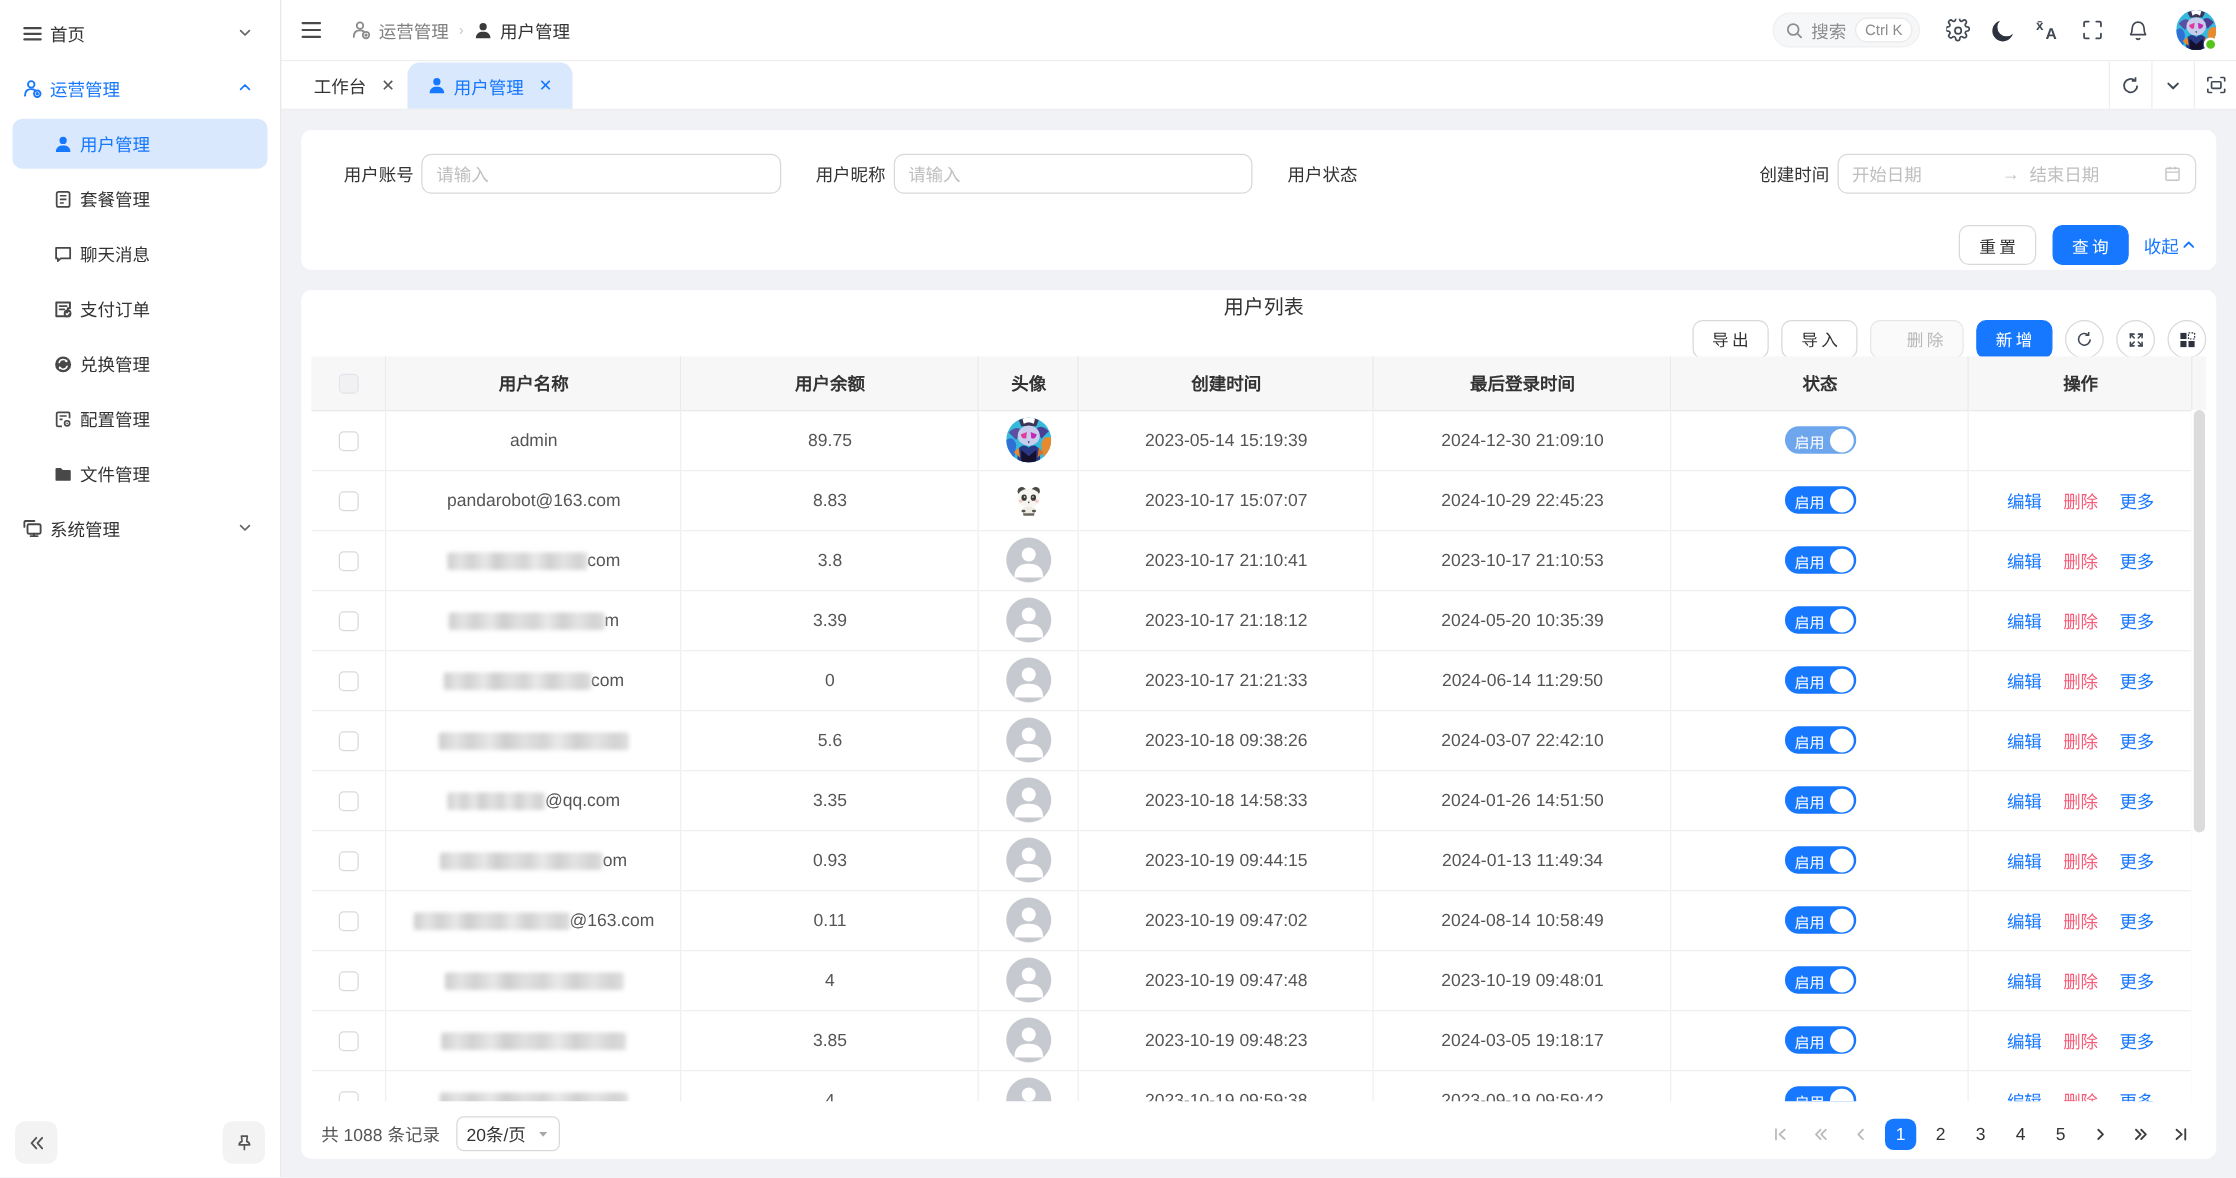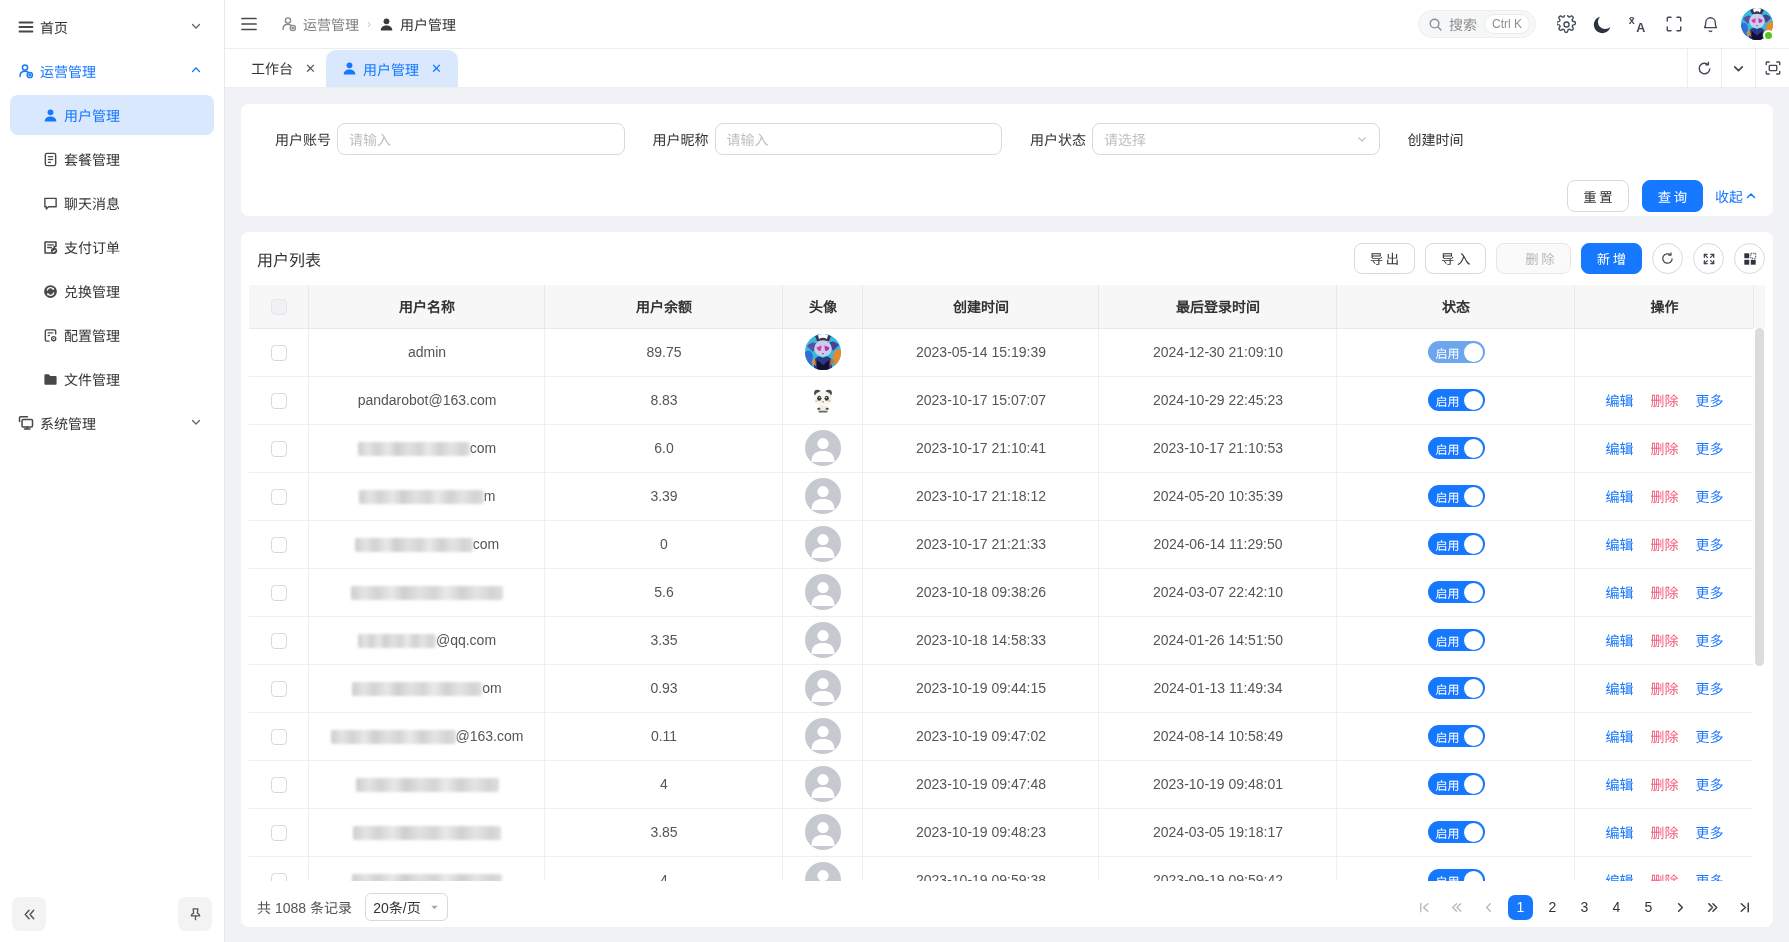--- a/index.html
+++ b/index.html
@@ -56,21 +56,21 @@
 .flabel { width:74px; text-align:right; margin-right:6px; flex:none; color:#333; }
 .finput { flex:1; height:32px; border:1px solid #d9d9d9; border-radius:8px; display:flex; align-items:center; padding:0 11px; color:#bfbfbf; background:#fff; }
 .fitem.last { margin-right:0; }
 .frow2 { display:flex; justify-content:flex-end; align-items:center; margin-top:25px; padding-right:0; }
 .btn { height:32px; border-radius:8px; border:1px solid #d9d9d9; background:#fff; display:inline-flex; align-items:center; justify-content:center; padding:0 15px; color:#333; }
 .btn.primary { background:#1677ff; border-color:#1677ff; color:#fff; }
 .btn.disabled { color:#b8b8b8; border-color:#e7e7e7; background:#fafafa;padding-left:28px; }
 .collapse { color:#1677ff; margin-left:12px; display:flex; align-items:center; }
 
 .tcard { height:695px; position:relative; }
-.ttop { height:53px; display:flex; align-items:center; padding:0 8px 0 16px; }
+.ttop { height:53px; display:flex; align-items:center; padding:0 8px 0 16px;flex-direction:column; }
 .ttitle { font-size:16px; color:#333; }
 .tbtns { margin-left:auto; display:flex; align-items:center; }
 .tbtns .btn { margin-left:10px; height:31px; }
 .cbtn { width:31px; height:31px; border-radius:50%; border:1px solid #d9d9d9; display:flex; align-items:center; justify-content:center; margin-left:10px; color:#404854; background:#fff; }
 .twrap { margin:0 8px; position:relative; height:596px; overflow:hidden; }
 table.grid { border-collapse:collapse; table-layout:fixed; width:1517px; }
 table.grid th, table.grid td { border-bottom:1px solid #efefef; text-align:center; font-weight:normal; padding:0; }
 table.grid th { background:#f7f7f8; height:43px; font-weight:bold; color:#333; border-bottom:1px solid #e9e9e9; position:relative; }
 table.grid td { height:48px; color:#555; }
 th.c-cb, td.c-cb { width:60px; }
@@ -358,26 +358,34 @@
         <div class="fitem">
               <span class="flabel">用户账号</span>
               <span class="finput">请输入</span>
             </div>
         <div class="fitem">
               <span class="flabel">用户昵称</span>
               <span class="finput">请输入</span>
             </div>
         <div class="fitem">
               <span class="flabel">用户状态</span>
-              <span class="finput">请选择<svg style="margin-left:auto" viewBox="0 0 12 12" width="12" height="12">
-                  <path d="M2.5 4.5 L6 8 L9.5 4.5" fill="none" stroke="#c5c5c5" stroke-width="1.3"></path>
-                </svg></span>
             </div>
         <div class="fitem last">
               <span class="flabel">创建时间</span>
+              <span class="finput">
+                <span style="width:120px">开始日期</span>
+                <span style="color:#c5c5c5">→</span>
+                <span style="margin-left:8px">结束日期</span>
+                <svg style="margin-left:auto" viewBox="0 0 16 16" width="14" height="14" fill="none" stroke="#c5c5c5" stroke-width="1.3">
+                  <rect x="2" y="3" width="12" height="11" rx="1"></rect>
+                  <line x1="2" y1="6.5" x2="14" y2="6.5"></line>
+                  <line x1="5.5" y1="1.5" x2="5.5" y2="4"></line>
+                  <line x1="10.5" y1="1.5" x2="10.5" y2="4"></line>
+                </svg>
+              </span>
             </div>
       </div>
       <div class="frow2">
         <button class="btn">重 置</button>
         <button class="btn primary" style="margin-left:13px">查 询</button>
         <span class="collapse">收起<svg viewBox="0 0 12 12" width="12" height="12" style="margin-left:2px">
                 <path d="M2.5 7.5 L6 4 L9.5 7.5" fill="none" stroke="#1677ff" stroke-width="1.5" stroke-linecap="round" stroke-linejoin="round"></path>
               </svg></span>
       </div>
     </div>
@@ -495,21 +503,21 @@
                   <td class="c-ll">2024-10-29 22:45:23</td>
                   <td class="c-st"><span class="switch">
                       <span>启用</span>
                     </span></td>
                   <td class="c-op"><span class="ops"><a>编辑</a><a class="del">删除</a><a>更多</a></span></td>
                   <td class="c-sc"></td>
                 </tr>
 <tr>
                   <td class="c-cb"><span class="cb"></span></td>
                   <td class="c-name"><span class="blur-name" style="width:112px"></span><span class="tail">com</span></td>
-                  <td class="c-bal">6.0</td>
+                  <td class="c-bal">3.8</td>
                   <td class="c-av">
                     <div class="gav">
                       <svg viewBox="0 0 36 36" width="36" height="36">
                         <circle cx="18" cy="13.6" r="5.6" fill="#fff"></circle>
                         <path d="M6.5 32 C6.5 23.5 11.5 21 18 21 C24.5 21 29.5 23.5 29.5 32 Z" fill="#fff"></path>
                       </svg>
                     </div>
                   </td>
                   <td class="c-cr">2023-10-17 21:10:41</td>
                   <td class="c-ll">2023-10-17 21:10:53</td>

